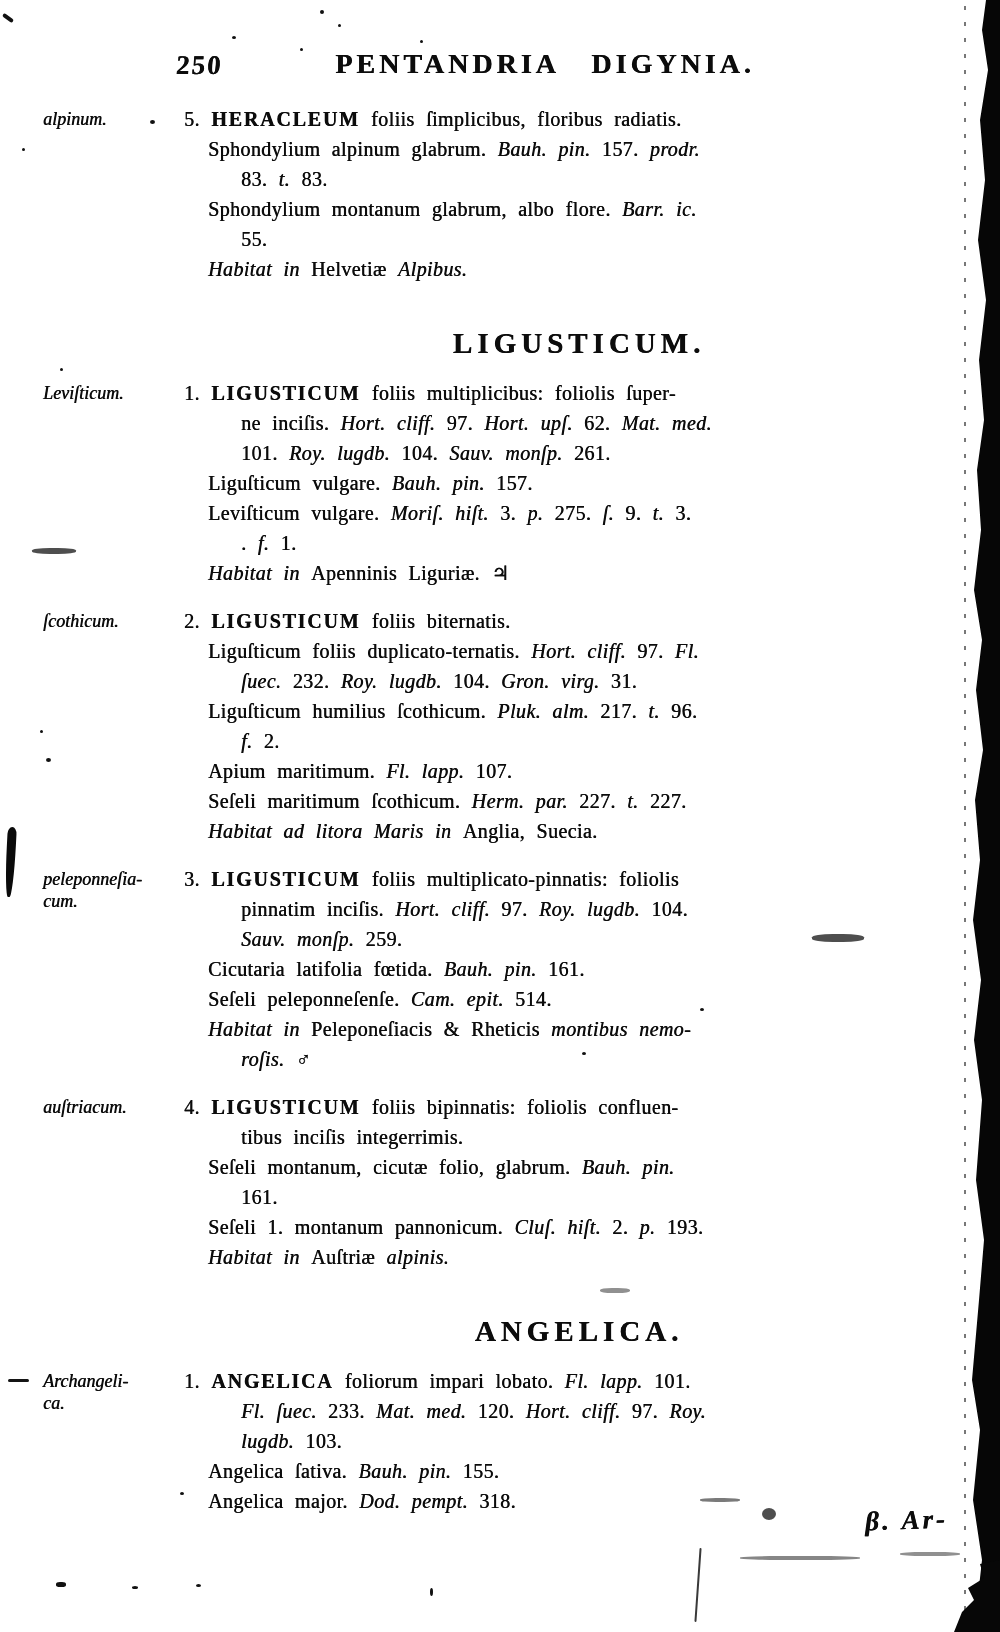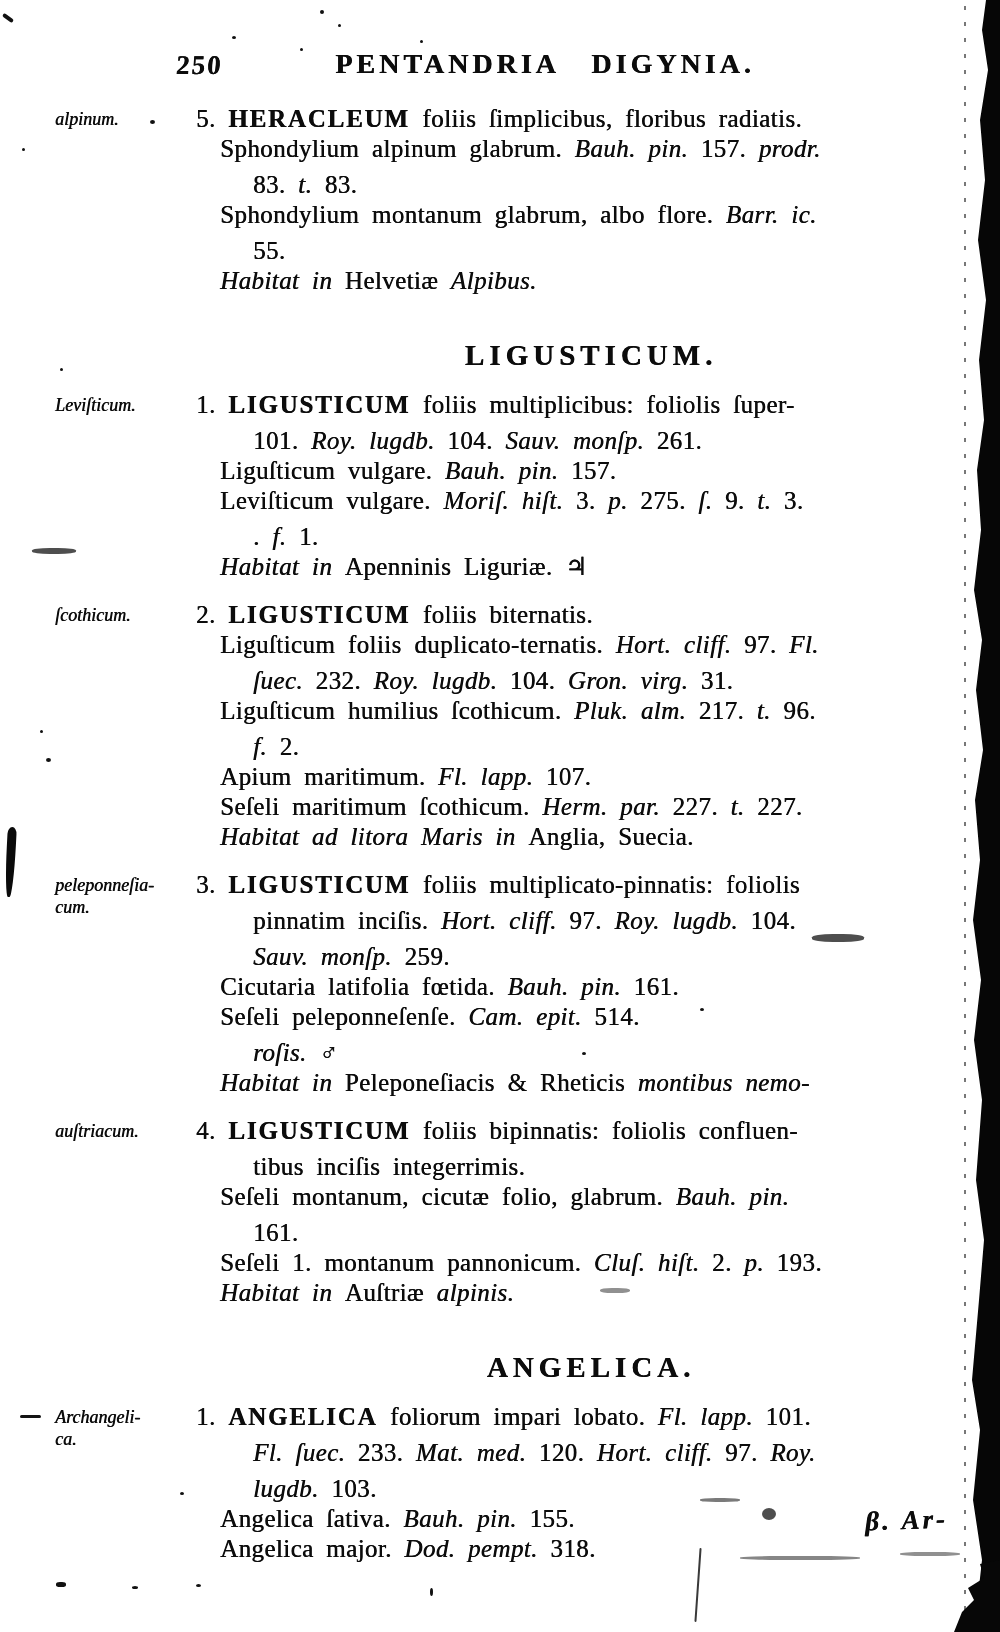--- a/index.html
+++ b/index.html
@@ -18,30 +18,30 @@
     font-size:27px;font-weight:bold;letter-spacing:2px;
     transform:skewX(-4deg);
   }
   .header-title{
     position:absolute;left:185px;top:48px;width:720px;
     text-align:center;
     font-size:28px;font-weight:bold;
     letter-spacing:4px;word-spacing:22px;
   }
   
-  .content{position:absolute;left:196px;top:104px;width:790px;}
+  .content{position:absolute;left:184px;top:104px;width:790px;}
   .line{
     white-space:nowrap;
     line-height:30px;
-    font-size:25px;
+    font-size:20px;
     letter-spacing:0.4px;
     word-spacing:6px;
   }
   .ind1{margin-left:24px;}
-  .ind2{margin-left:57px;margin-top:6px;}
+  .ind2{margin-left:57px;}
   .seg-i{font-style:italic;}
   .seg-c{font-weight:bold;letter-spacing:1.8px;}
   .entry{position:relative;margin-top:18px;}
   .content > .entry:first-child{margin-top:0;}
   .genus-heading{
     margin-top:42px;margin-bottom:10px;
     text-align:center;
     font-size:29px;font-weight:bold;letter-spacing:5px;
     line-height:34px;
   }
@@ -103,20 +103,21 @@
         <div class="line ind1"><span class="seg-r">Sphondylium alpinum glabrum. </span><span class="seg-i">Bauh. pin. </span><span class="seg-r">157. </span><span class="seg-i">prodr.</span></div>
         <div class="line ind2"><span class="seg-r">83. </span><span class="seg-i">t. </span><span class="seg-r">83.</span></div>
         <div class="line ind1"><span class="seg-r">Sphondylium montanum glabrum, albo flore. </span><span class="seg-i">Barr. ic.</span></div>
         <div class="line ind2"><span class="seg-r">55.</span></div>
         <div class="line ind1"><span class="seg-i">Habitat in </span><span class="seg-r">Helvetiæ </span><span class="seg-i">Alpibus.</span></div>
       </div>
       <div class="genus-heading">LIGUSTICUM.</div>
       <div class="entry">
         <div class="margin-label">Leviſticum.</div>
         <div class="line"><span class="seg-r">1. </span><span class="seg-c">LIGUSTICUM</span><span class="seg-r"> foliis multiplicibus: foliolis ſuper-</span></div>
+        <div class="line ind2"><span class="seg-r">ne inciſis. </span><span class="seg-i">Hort. cliff. </span><span class="seg-r">97. </span><span class="seg-i">Hort. upſ. </span><span class="seg-r">62. </span><span class="seg-i">Mat. med.</span></div>
         <div class="line ind2"><span class="seg-r">101. </span><span class="seg-i">Roy. lugdb. </span><span class="seg-r">104. </span><span class="seg-i">Sauv. monſp. </span><span class="seg-r">261.</span></div>
         <div class="line ind1"><span class="seg-r">Liguſticum vulgare. </span><span class="seg-i">Bauh. pin. </span><span class="seg-r">157.</span></div>
         <div class="line ind1"><span class="seg-r">Leviſticum vulgare. </span><span class="seg-i">Moriſ. hiſt. </span><span class="seg-r">3. </span><span class="seg-i">p. </span><span class="seg-r">275. </span><span class="seg-i">ſ. </span><span class="seg-r">9. </span><span class="seg-i">t. </span><span class="seg-r">3.</span></div>
         <div class="line ind2"><span class="seg-r">. </span><span class="seg-i">f. </span><span class="seg-r">1.</span></div>
         <div class="line ind1"><span class="seg-i">Habitat in </span><span class="seg-r">Apenninis Liguriæ. ♃</span></div>
       </div>
       <div class="entry">
         <div class="margin-label">ſcothicum.</div>
         <div class="line"><span class="seg-r">2. </span><span class="seg-c">LIGUSTICUM</span><span class="seg-r"> foliis biternatis.</span></div>
         <div class="line ind1"><span class="seg-r">Liguſticum foliis duplicato-ternatis. </span><span class="seg-i">Hort. cliff. </span><span class="seg-r">97. </span><span class="seg-i">Fl.</span></div>
@@ -128,22 +129,22 @@
         <div class="line ind1"><span class="seg-i">Habitat ad litora Maris in </span><span class="seg-r">Anglia, Suecia.</span></div>
       </div>
       <div class="entry">
         <div class="margin-label">peleponneſia-
 cum.</div>
         <div class="line"><span class="seg-r">3. </span><span class="seg-c">LIGUSTICUM</span><span class="seg-r"> foliis multiplicato-pinnatis: foliolis</span></div>
         <div class="line ind2"><span class="seg-r">pinnatim inciſis. </span><span class="seg-i">Hort. cliff. </span><span class="seg-r">97. </span><span class="seg-i">Roy. lugdb. </span><span class="seg-r">104.</span></div>
         <div class="line ind2"><span class="seg-i">Sauv. monſp. </span><span class="seg-r">259.</span></div>
         <div class="line ind1"><span class="seg-r">Cicutaria latifolia fœtida. </span><span class="seg-i">Bauh. pin. </span><span class="seg-r">161.</span></div>
         <div class="line ind1"><span class="seg-r">Seſeli peleponneſenſe. </span><span class="seg-i">Cam. epit. </span><span class="seg-r">514.</span></div>
+        <div class="line ind1"><span class="seg-i">Habitat in </span><span class="seg-r">Peleponeſiacis &amp; Rheticis </span><span class="seg-i">montibus nemo-</span></div>
         <div class="line ind2"><span class="seg-i">roſis. </span><span class="seg-r">♂</span></div>
-        <div class="line ind1"><span class="seg-i">Habitat in </span><span class="seg-r">Peleponeſiacis &amp; Rheticis </span><span class="seg-i">montibus nemo-</span></div>
       </div>
       <div class="entry">
         <div class="margin-label">auſtriacum.</div>
         <div class="line"><span class="seg-r">4. </span><span class="seg-c">LIGUSTICUM</span><span class="seg-r"> foliis bipinnatis: foliolis confluen-</span></div>
         <div class="line ind2"><span class="seg-r">tibus inciſis integerrimis.</span></div>
         <div class="line ind1"><span class="seg-r">Seſeli montanum, cicutæ folio, glabrum. </span><span class="seg-i">Bauh. pin.</span></div>
         <div class="line ind2"><span class="seg-r">161.</span></div>
         <div class="line ind1"><span class="seg-r">Seſeli 1. montanum pannonicum. </span><span class="seg-i">Cluſ. hiſt. </span><span class="seg-r">2. </span><span class="seg-i">p. </span><span class="seg-r">193.</span></div>
         <div class="line ind1"><span class="seg-i">Habitat in </span><span class="seg-r">Auſtriæ </span><span class="seg-i">alpinis.</span></div>
       </div>

